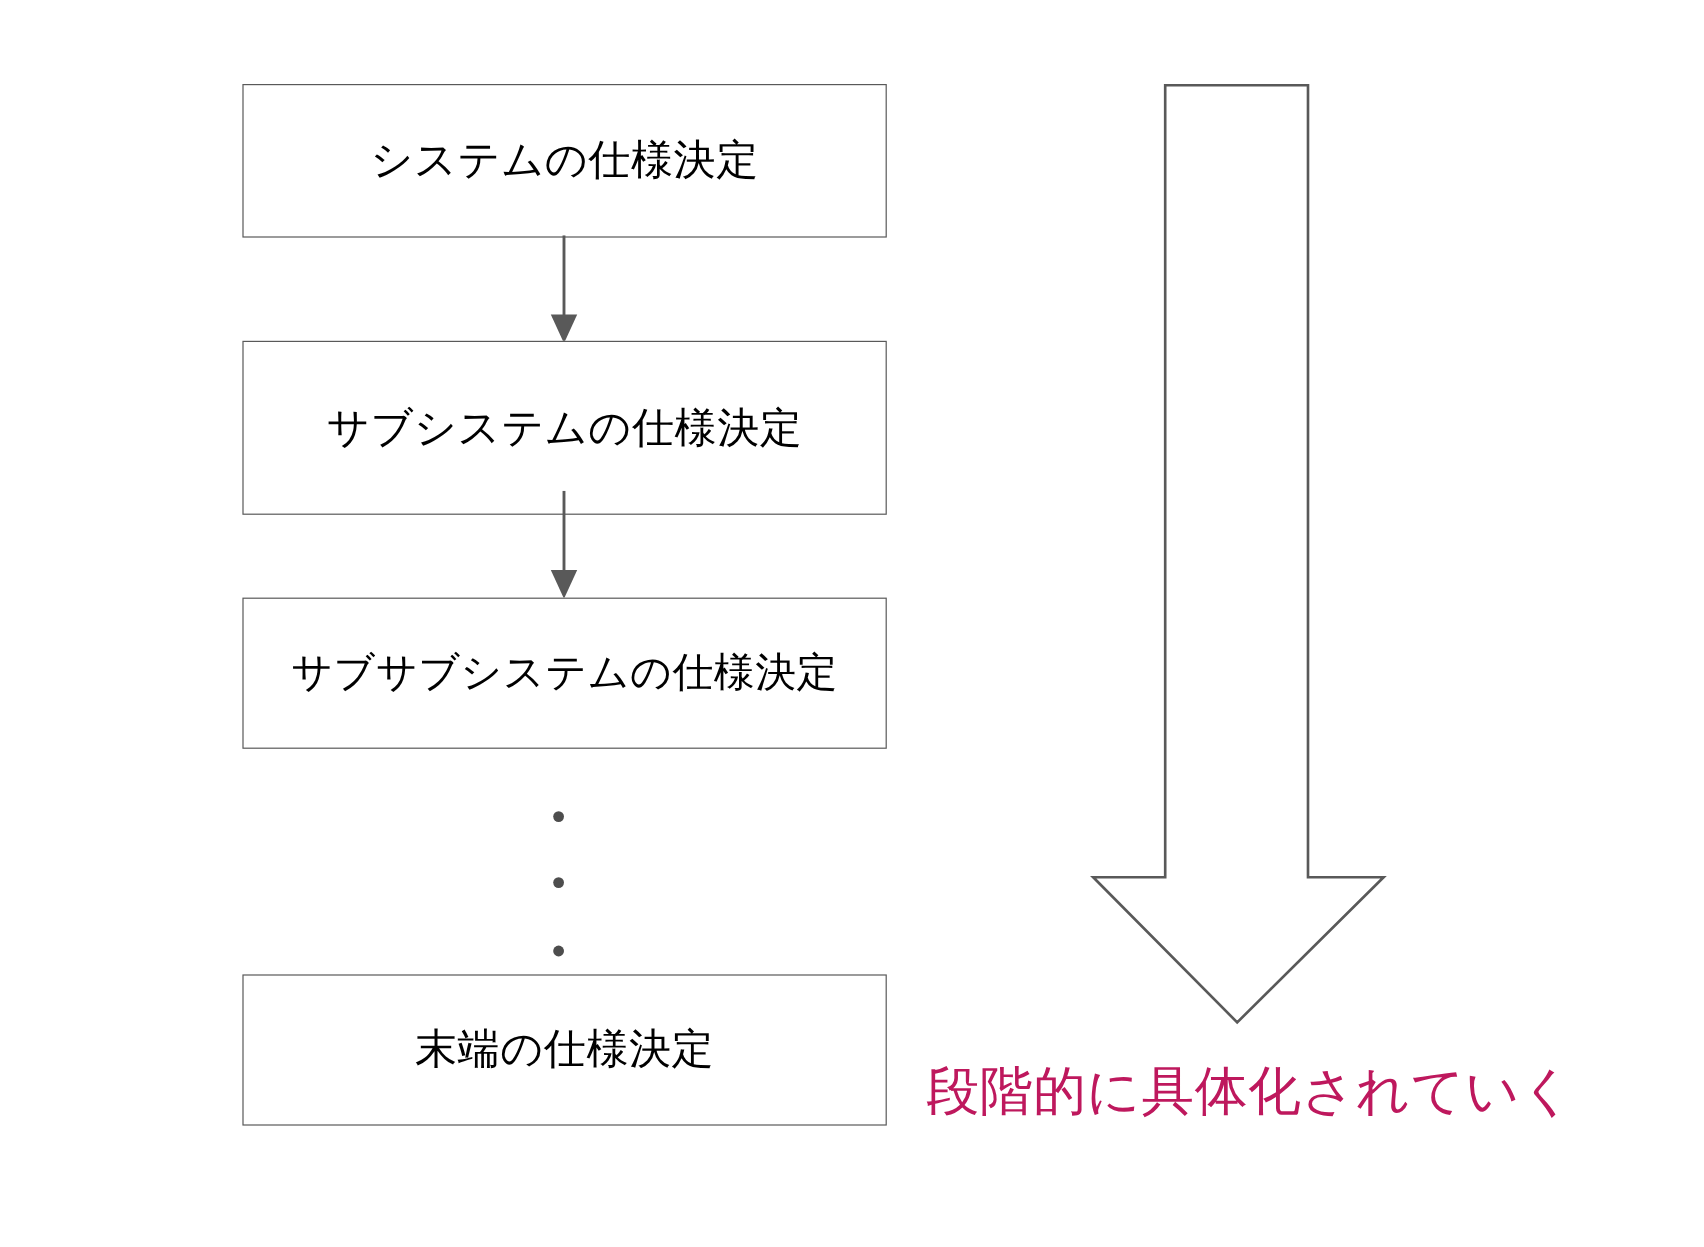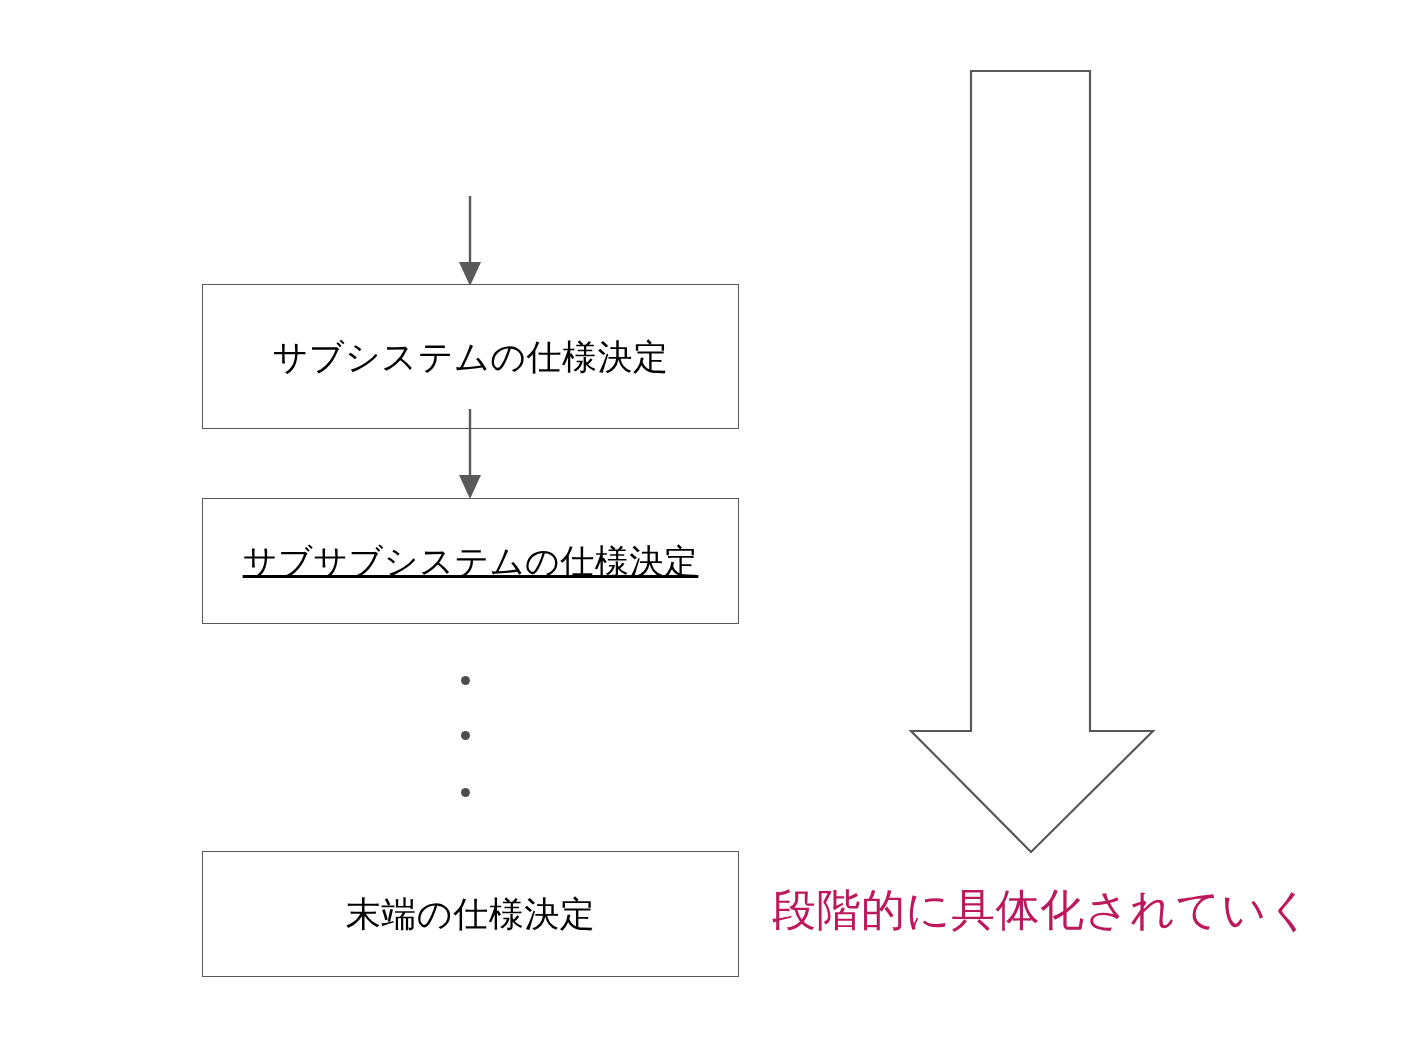--- a/index.html
+++ b/index.html
@@ -36,23 +36,23 @@
     line-height: 1.2;
     color: #000000;
     letter-spacing: 0.5px;
     white-space: nowrap;
     user-select: none;
   }
 
   #box-1 { top: 70px;  height: 128px; }
   #box-2 { top: 284px; height: 145px; }
   #box-3 { top: 498px; height: 126px; }
-  #box-4 { top: 851px; height: 126px; }
+  #box-4 { top: 812px; height: 126px; }
 
-  #box-3 .proc-label { font-size: 34px; text-decoration: underline; }
+  #box-3 .proc-label { font-size: 34px; }
 
   
   .connector {
     position: absolute;
     left: 440px;
     width: 60px;
   }
   #connector-1 { top: 196px; height: 92px; }
   #connector-2 { top: 409px; height: 92px; }
 
@@ -96,20 +96,23 @@
     white-space: nowrap;
     letter-spacing: 0.5px;
     user-select: none;
   }
 </style>
 </head>
 <body>
 
 <div id="canvas">
 
+  <div class="proc-box" id="box-1">
+    <span class="proc-label">システムの仕様決定</span>
+  </div>
 
   <div class="connector" id="connector-1">
     <svg width="60" height="92" viewBox="0 0 60 92" xmlns="http://www.w3.org/2000/svg">
       <line x1="30" y1="0" x2="30" y2="74" stroke="#595959" stroke-width="2.4"></line>
       <polygon points="30,90 19,66 41,66" fill="#595959"></polygon>
     </svg>
   </div>
 
   <div class="proc-box" id="box-2">
     <span class="proc-label">サブシステムの仕様決定</span>

